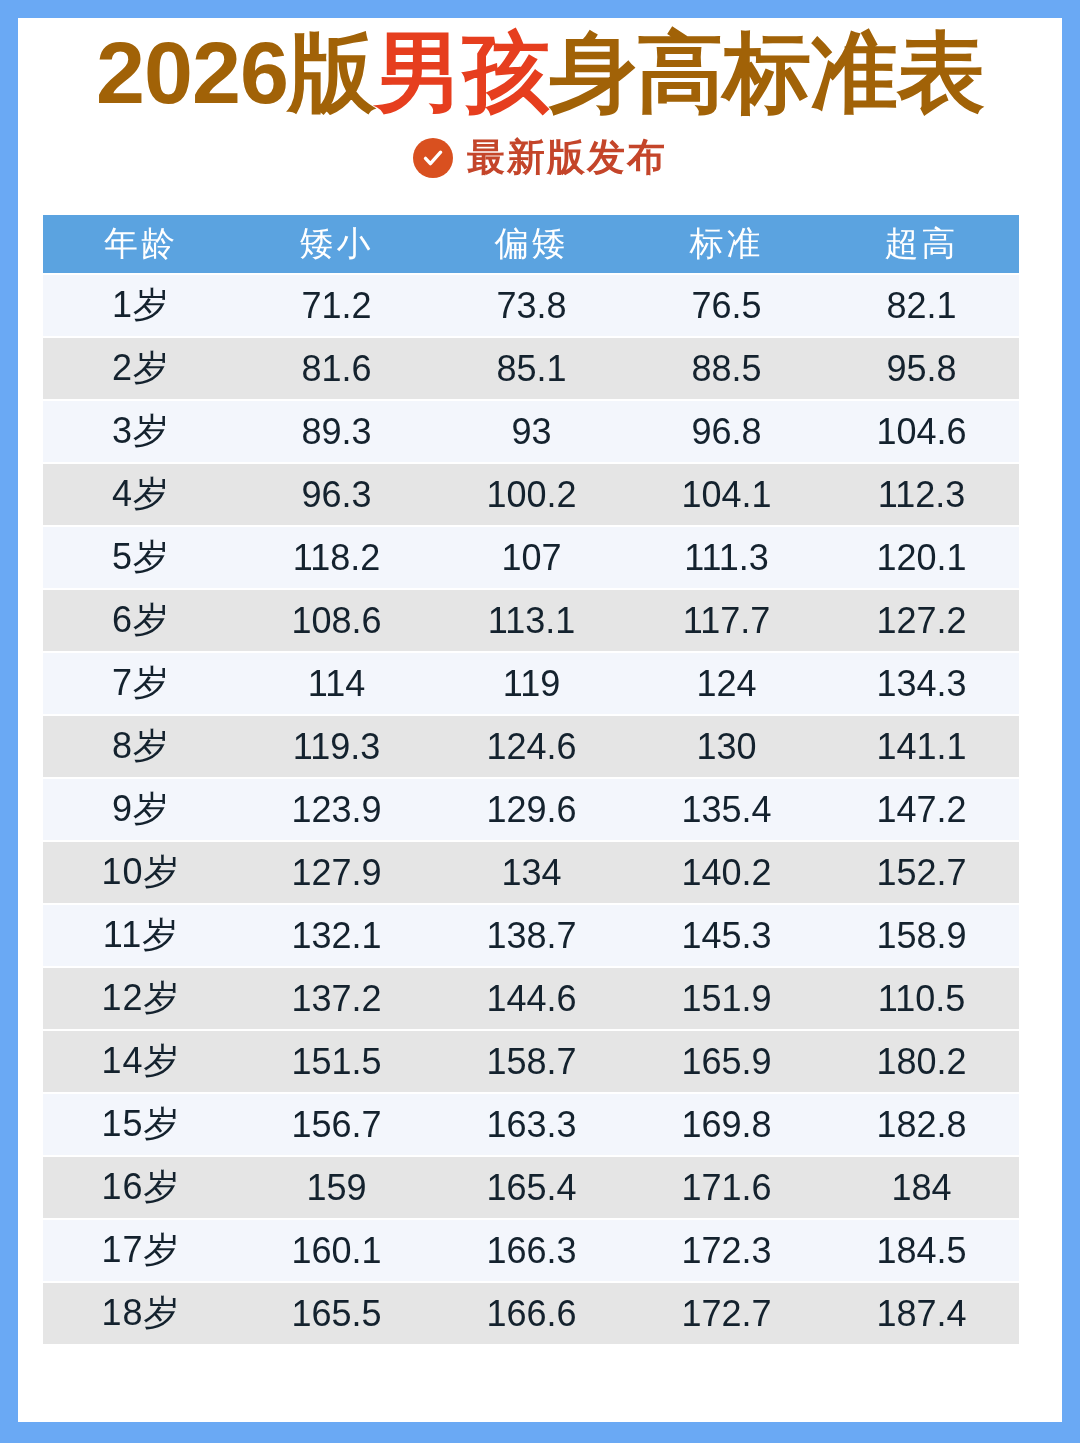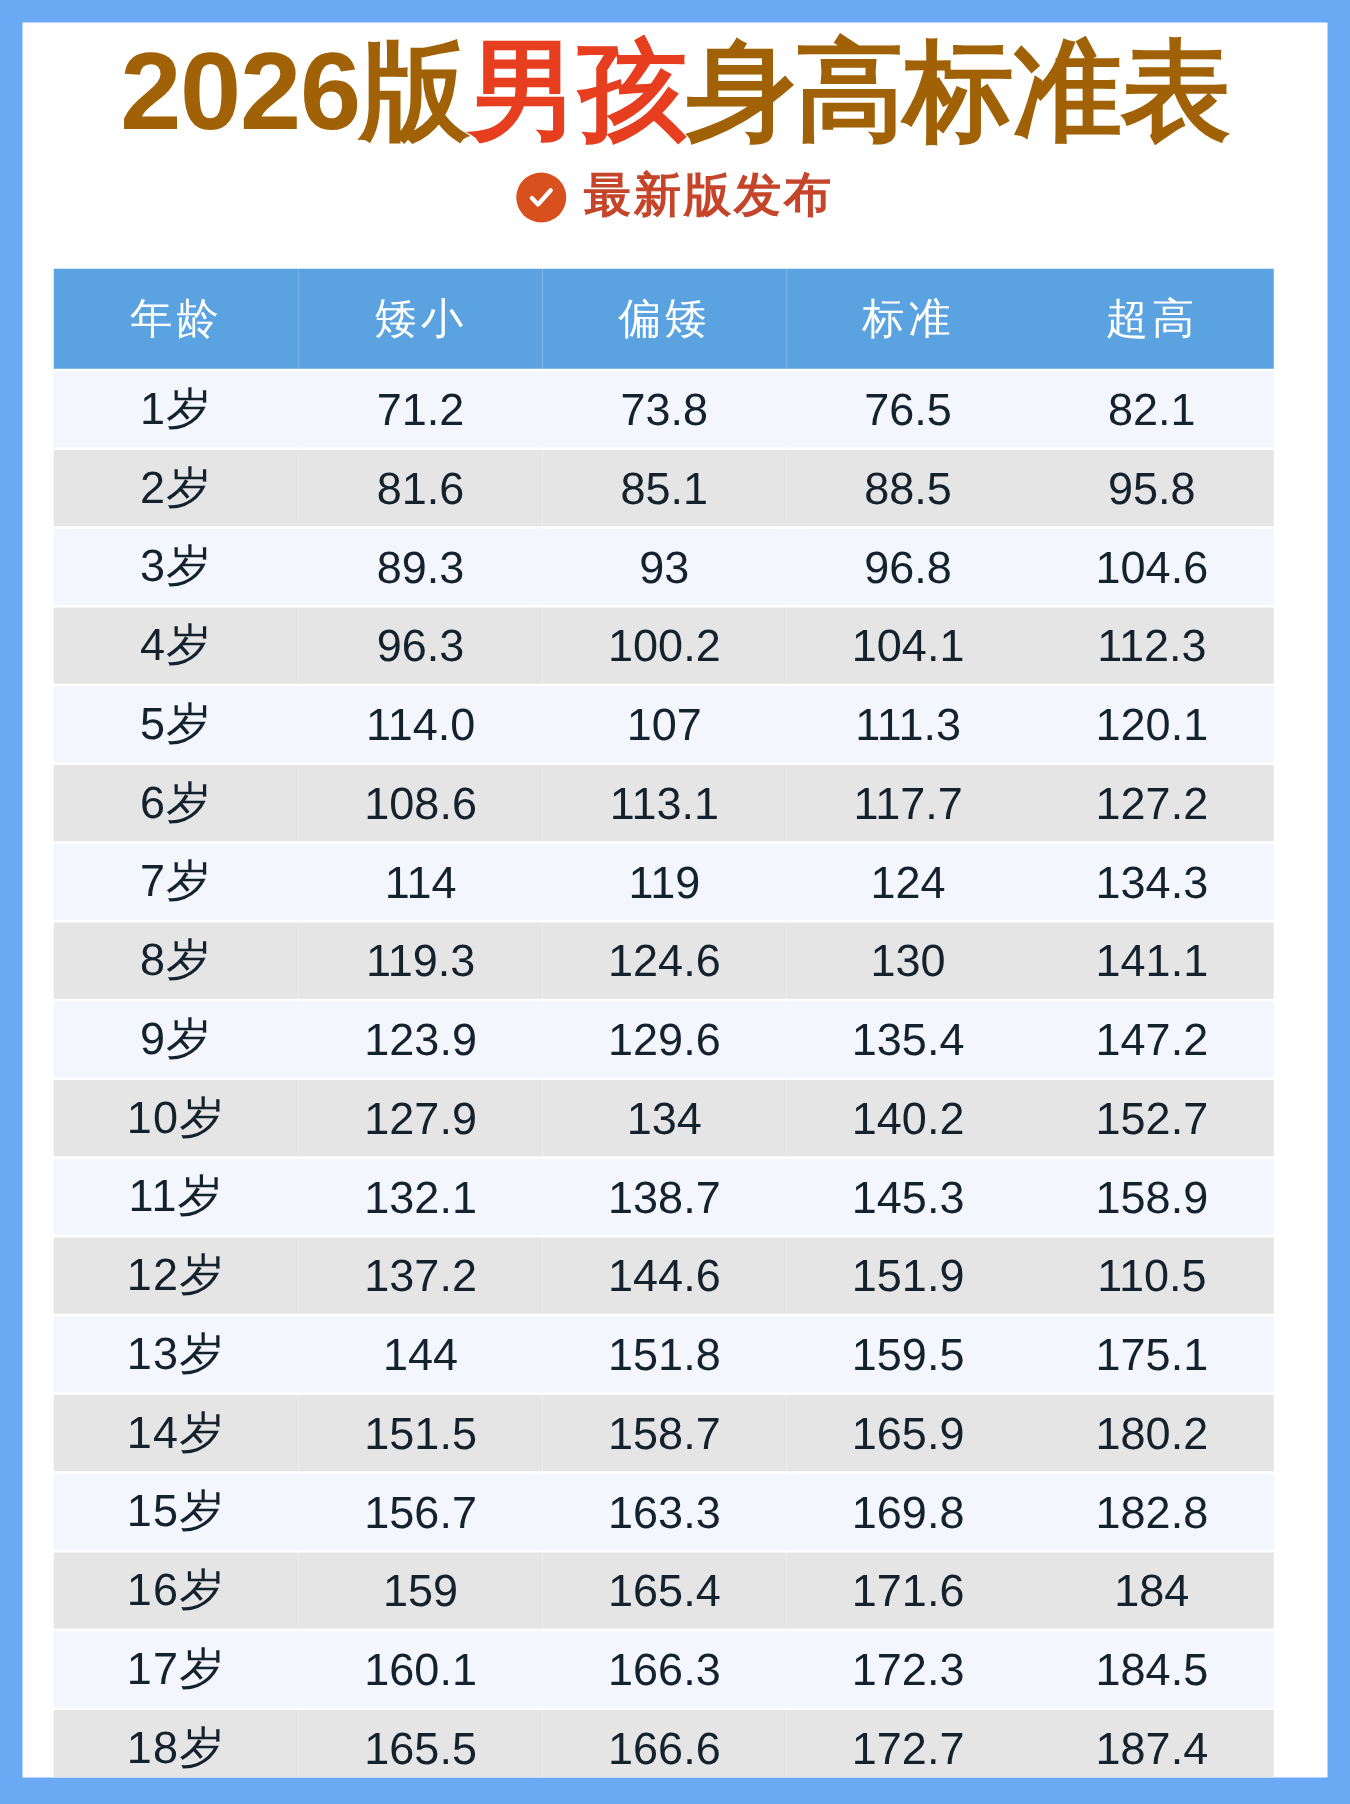--- a/index.html
+++ b/index.html
@@ -93,21 +93,21 @@
   table.height-table col.c-age { width: 196px; }
   table.height-table col.c-d   { width: 195px; }
 
   thead th {
     background: #5BA3E0;
     color: #FFFFFF;
     font-size: 34px;
     font-weight: 400;
     letter-spacing: 3px;
     height: 45px;
-    padding: 17px;
+    padding: 6px;
     text-align: center;
     vertical-align: middle;
     font-family: "Liberation Sans", "DejaVu Sans", sans-serif;
   }
   tbody td {
     background: #F3F6FC;
     color: #14222E;
     font-size: 36px;
     font-weight: 400;
     height: 61px;
@@ -186,21 +186,21 @@
           </tr>
           <tr class="alt">
             <td class="age-cell">4岁</td>
             <td>96.3</td>
             <td>100.2</td>
             <td>104.1</td>
             <td>112.3</td>
           </tr>
           <tr>
             <td class="age-cell">5岁</td>
-            <td>114.0</td>
+            <td>118.2</td>
             <td>107</td>
             <td>111.3</td>
             <td>120.1</td>
           </tr>
           <tr class="alt">
             <td class="age-cell">6岁</td>
             <td>108.6</td>
             <td>113.1</td>
             <td>117.7</td>
             <td>127.2</td>
@@ -240,27 +240,20 @@
             <td>145.3</td>
             <td>158.9</td>
           </tr>
           <tr class="alt">
             <td class="age-cell">12岁</td>
             <td>137.2</td>
             <td>144.6</td>
             <td>151.9</td>
             <td>110.5</td>
           </tr>
-          <tr>
-            <td class="age-cell">13岁</td>
-            <td>144</td>
-            <td>151.8</td>
-            <td>159.5</td>
-            <td>175.1</td>
-          </tr>
           <tr class="alt">
             <td class="age-cell">14岁</td>
             <td>151.5</td>
             <td>158.7</td>
             <td>165.9</td>
             <td>180.2</td>
           </tr>
           <tr>
             <td class="age-cell">15岁</td>
             <td>156.7</td>

